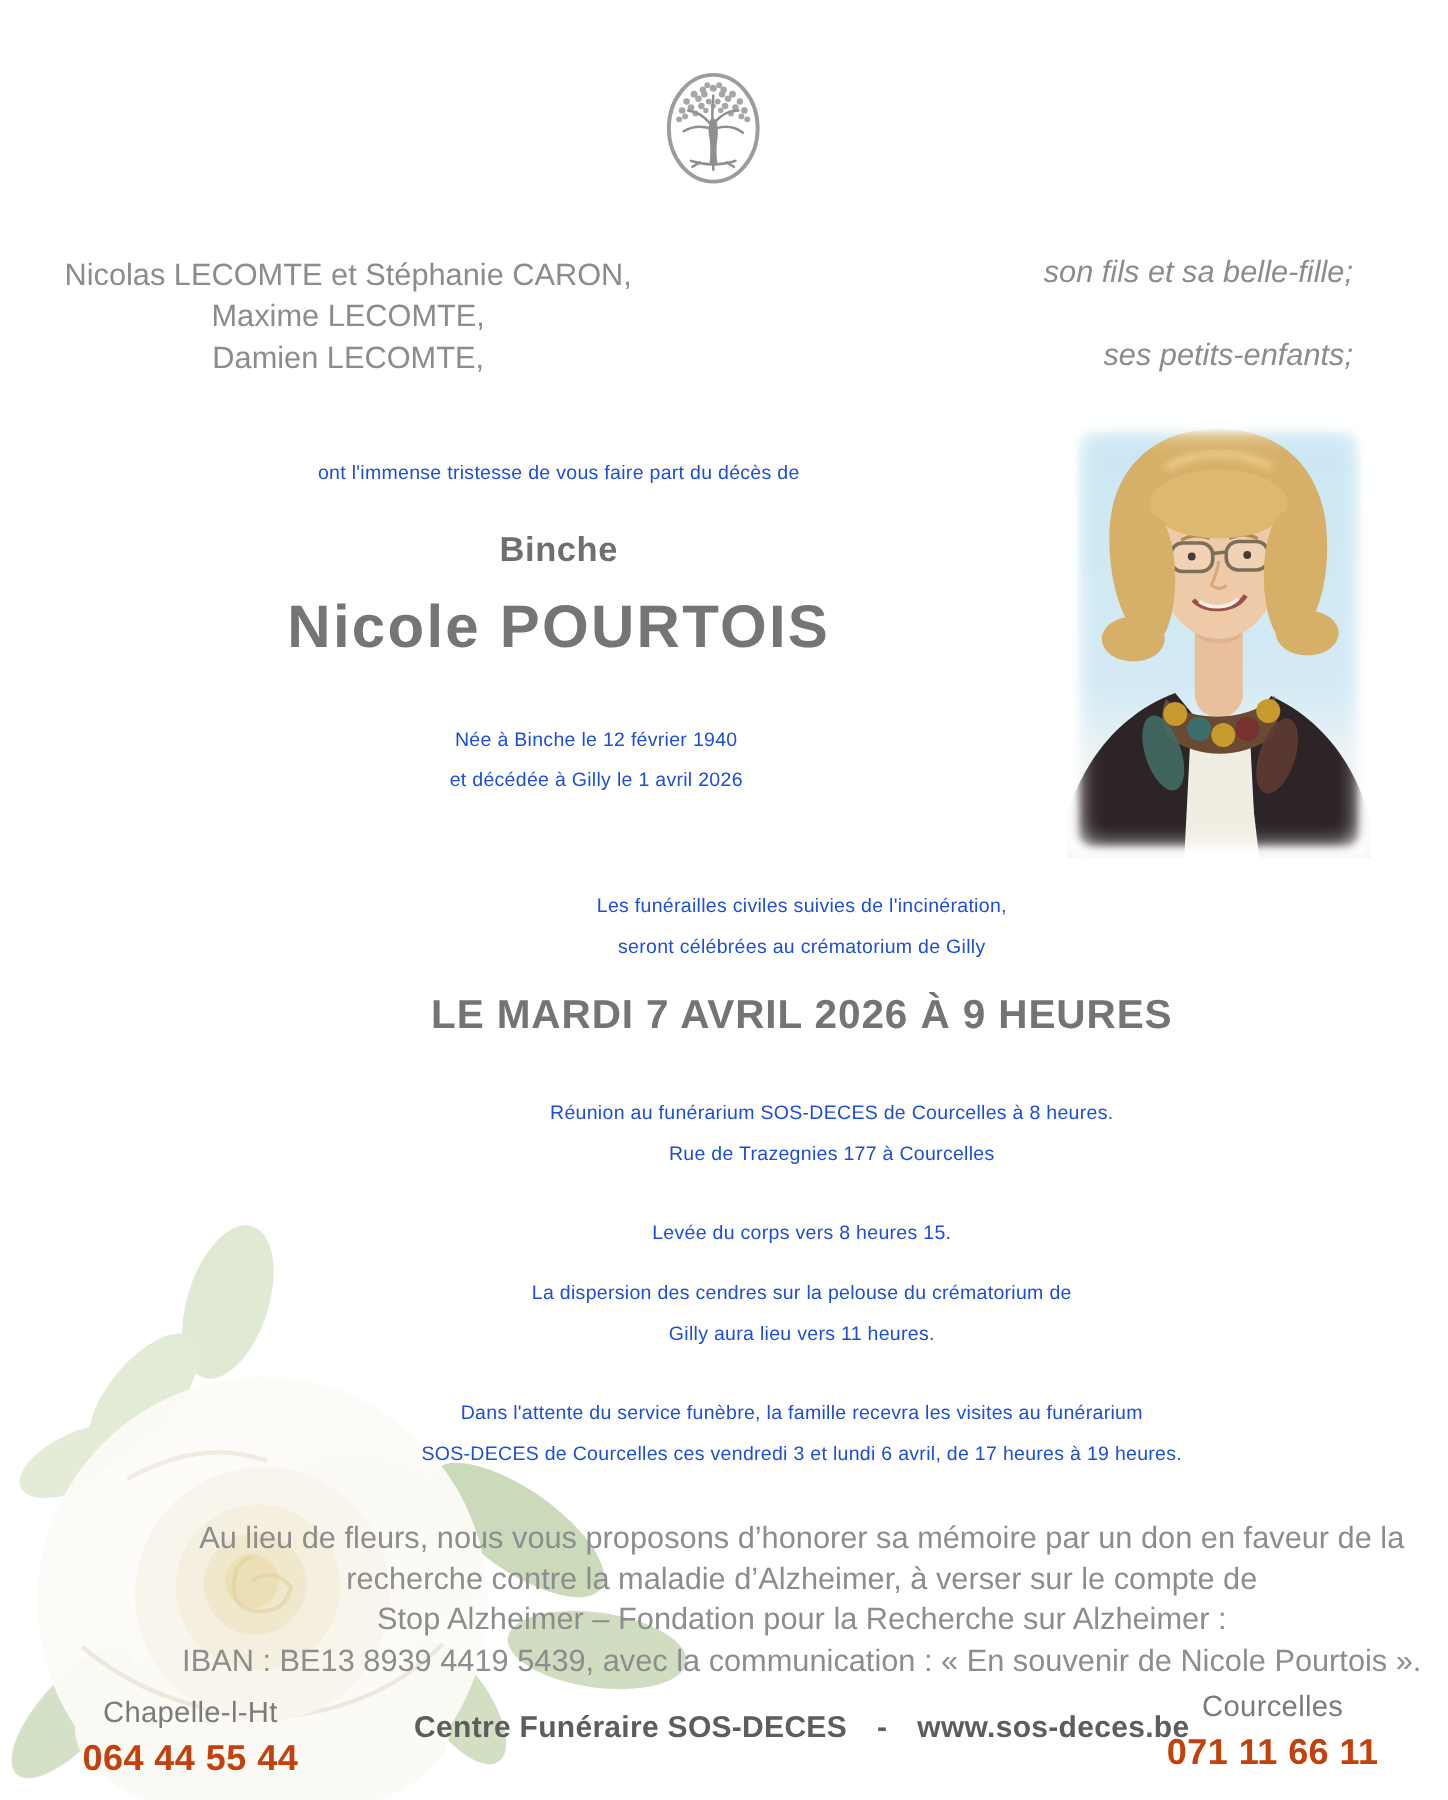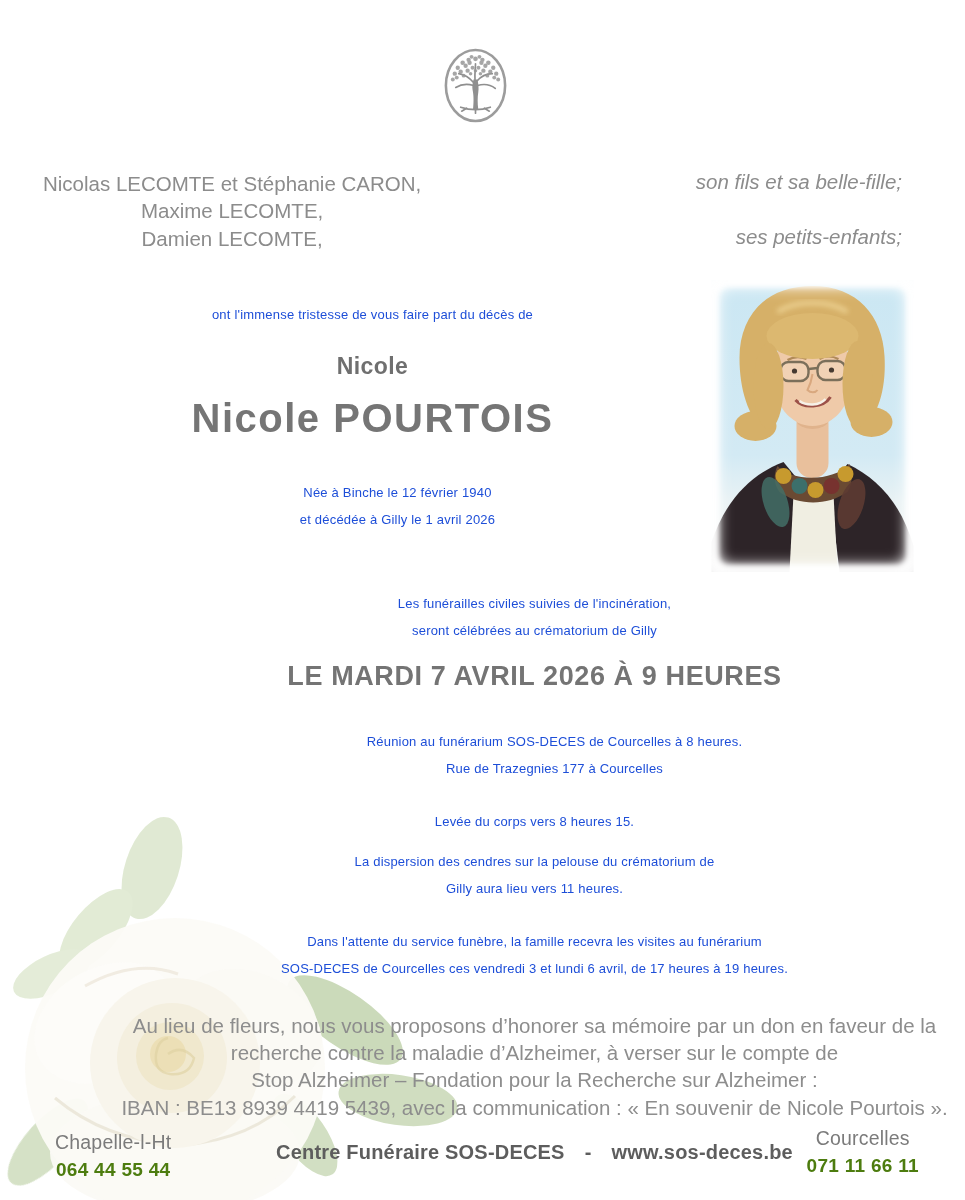--- a/index.html
+++ b/index.html
@@ -24,21 +24,21 @@
   .levee { top:808px; }
   .dispersion { top:848px; }
   .visits { top:928px; }
   .donation { top:1012px; font-size:20.5px; line-height:27.2px; }
   .photo-wrap { left:711px; top:280px; width:203px; height:292px; }
   .logo-wrap { left:442px; top:47px; width:67px; height:77px; }
   .watermark { left:0px; top:768px; width:470px; height:432px; pointer-events:none; }
   .footer-left { left:55px; top:1131px; text-align:center; }
   .footer-right { right:46px; top:1127px; text-align:center; }
   .footer-loc { font-size:19.5px; color:#7b7b7b; letter-spacing:0.2px; }
-  .footer-phone { font-size:19px; font-weight:bold; color:#4d7c0f; margin-top:5px; letter-spacing:0.3px; }
+  .footer-phone { font-size:24px; font-weight:bold; color:#c2410c; margin-top:5px; letter-spacing:0.3px; }
   .footer-center { top:1141px; font-size:20px; font-weight:bold; color:#5d5d5d; letter-spacing:0.2px; }
   .footer-center .dash { display:inline-block; margin:0 20px; }
   .z-top { z-index:3; }
   .z-mid { z-index:2; }
   .z-back { z-index:1; }
 </style>
 </head>
 <body>
 
 <div class="page">
@@ -121,21 +121,21 @@
 
   <div class="abs names z-top">
     <div>Nicolas LECOMTE et Stéphanie CARON,</div>
     <div>Maxime LECOMTE,</div>
     <div>Damien LECOMTE,</div>
   </div>
   <div class="abs relation z-top" style="top:170px;">son fils et sa belle-fille;</div>
   <div class="abs relation z-top" style="top:225px;">ses petits-enfants;</div>
 
   <div class="blk-left body-txt intro z-top">ont l'immense tristesse de vous faire part du décès de</div>
-  <div class="blk-left madame z-top">Nicole</div>
+  <div class="blk-left madame z-top">Binche</div>
   <div class="blk-left deceased z-top">Nicole POURTOIS</div>
   <div class="blk-left body-txt birth z-top">
     <div>Née à Binche le 12 février 1940</div>
     <div>et décédée à Gilly le 1 avril 2026</div>
   </div>
 
   <svg class="abs photo-wrap z-mid" viewBox="0 0 202 292" aria-hidden="true">
     <defs>
       <linearGradient id="pbg" x1="0" y1="0" x2="0" y2="1">
         <stop offset="0" stop-color="#cbe7f3"></stop>

